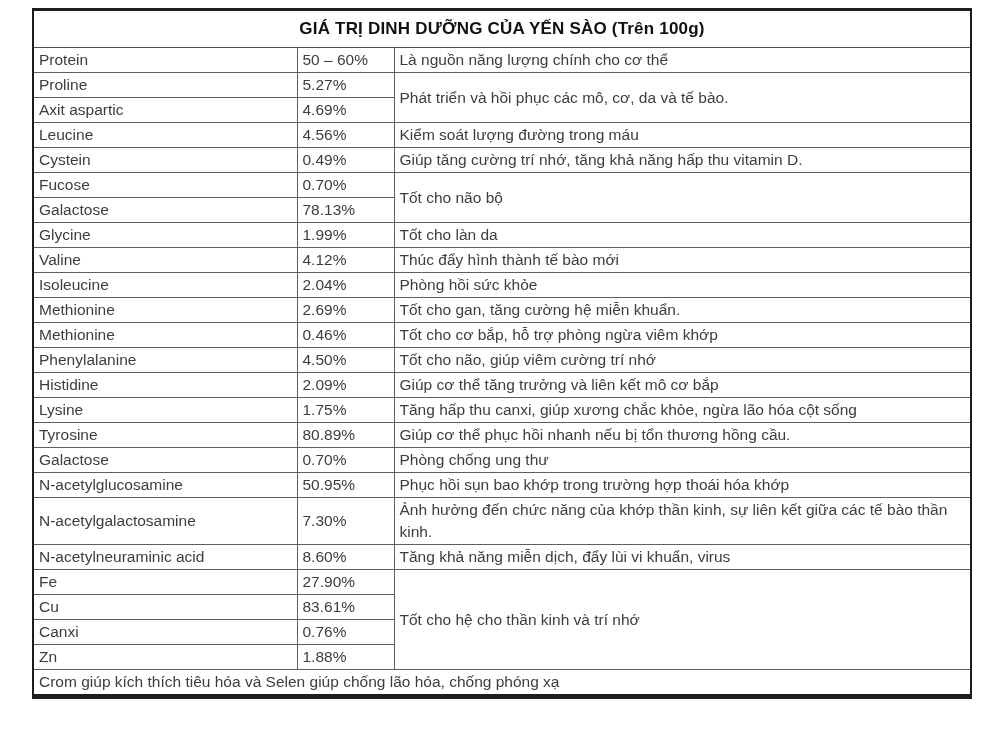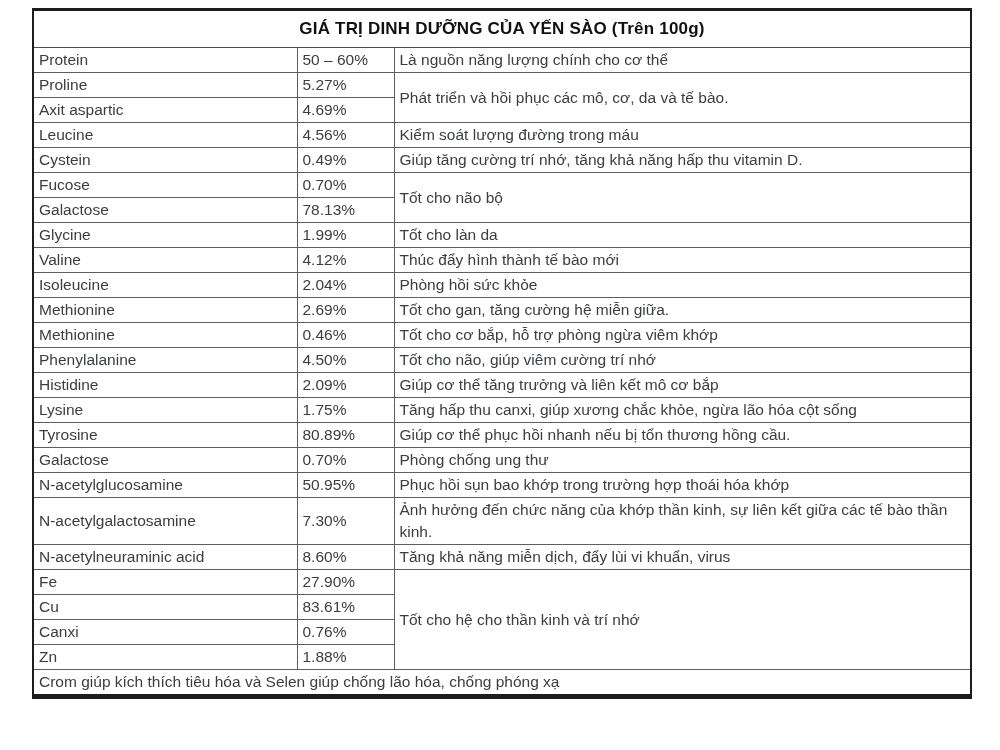--- a/index.html
+++ b/index.html
@@ -121,21 +121,21 @@
           <td class="desc-cell">Thúc đẩy hình thành tế bào mới</td>
         </tr>
         <tr>
           <td class="name-cell">Isoleucine</td>
           <td class="value-cell">2.04%</td>
           <td class="desc-cell">Phòng hồi sức khỏe</td>
         </tr>
         <tr>
           <td class="name-cell">Methionine</td>
           <td class="value-cell">2.69%</td>
-          <td class="desc-cell">Tốt cho gan, tăng cường hệ miễn giữa.</td>
+          <td class="desc-cell">Tốt cho gan, tăng cường hệ miễn khuẩn.</td>
         </tr>
         <tr>
           <td class="name-cell">Methionine</td>
           <td class="value-cell">0.46%</td>
           <td class="desc-cell">Tốt cho cơ bắp, hỗ trợ phòng ngừa viêm khớp</td>
         </tr>
         <tr>
           <td class="name-cell">Phenylalanine</td>
           <td class="value-cell">4.50%</td>
           <td class="desc-cell">Tốt cho não, giúp viêm cường trí nhớ</td>

